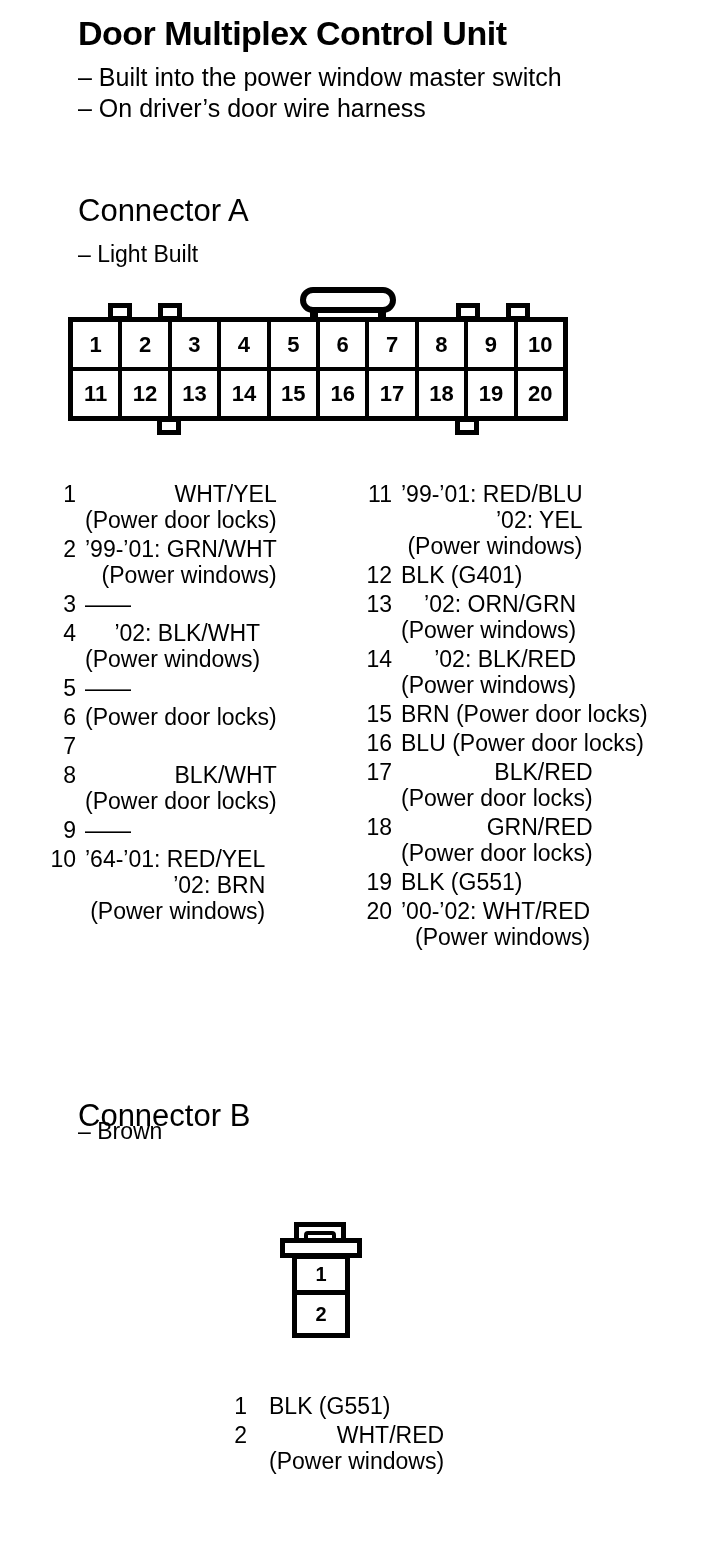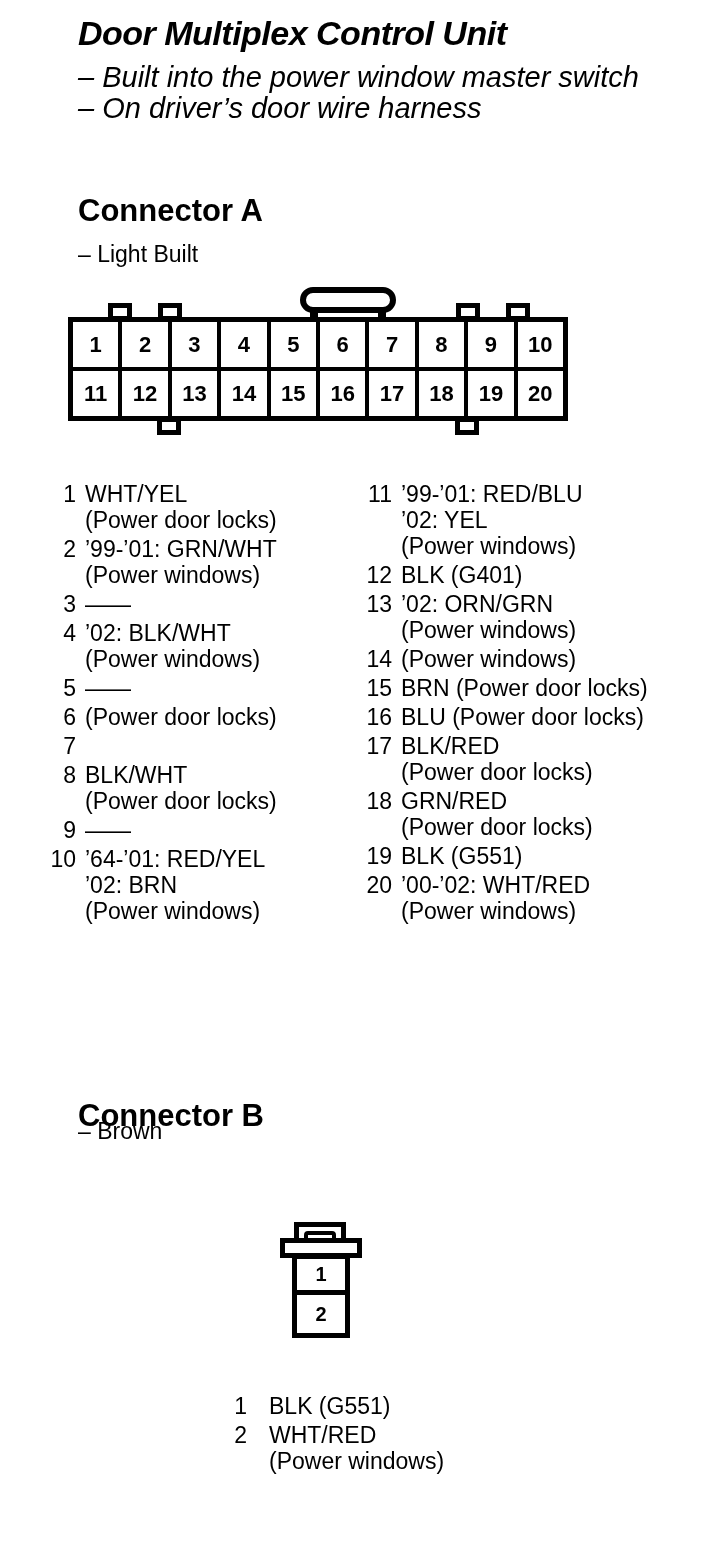--- a/index.html
+++ b/index.html
@@ -3,24 +3,24 @@
 <meta charset="utf-8">
 <style>
   * { margin:0; padding:0; box-sizing:border-box; }
   html,body { background:#ffffff; }
   body {
     position:relative; width:704px; height:1568px; overflow:hidden;
     font-family:"Liberation Sans", sans-serif; color:#000;
   }
   .abs { position:absolute; }
 
-  .page-title { left:78px; top:14px; font-size:34px; font-weight:700; letter-spacing:-0.5px; white-space:nowrap;font-style:italic; }
-  .subnotes { left:78px; top:62px; font-size:29px; line-height:31px; white-space:nowrap;font-style:italic; }
-
-  .sect-heading { font-size:31px; font-weight:700; white-space:nowrap; }
+  .page-title { left:78px; top:14px; font-size:34px; font-weight:700; letter-spacing:-0.5px; white-space:nowrap; }
+  .subnotes { left:78px; top:62px; font-size:25px; line-height:31px; white-space:nowrap; }
+
+  .sect-heading { font-size:31px; font-weight:400; white-space:nowrap; }
   .color-note { font-size:23px; white-space:nowrap; }
 
   
   .connA { left:60px; top:283px; width:520px; height:156px; }
   .agrid-box {
     position:absolute; left:8px; top:34px; width:500px; height:104px;
     background:#000; border:5px solid #000; z-index:2;
     display:grid; grid-template-columns:repeat(10,1fr); grid-template-rows:1fr 1fr; gap:4px;
   }
   .acell { background:#fff; display:flex; align-items:center; justify-content:center;
@@ -30,21 +30,21 @@
   .latch-handle { position:absolute; left:240px; top:4px; width:96px; height:26px;
                   border:6px solid #000; border-radius:13px; background:#fff; z-index:1; }
   .latch-leg { position:absolute; top:26px; width:8px; height:12px; background:#000; z-index:1; }
 
   
   .pin-col { position:absolute; font-size:23px; }
   .colL { left:50px; top:481px; width:320px; }
   .colR { left:366px; top:481px; width:330px; }
   .entry { display:flex; margin-bottom:3px; }
   .entry .n { width:26px; text-align:right; flex:none; line-height:26px; }
-  .entry .lines { margin-left:9px; }
+  .entry .lines { margin-left:9px;text-align:right; }
   .lines div { line-height:26px; white-space:nowrap; }
 
   
   .connB { left:280px; top:1222px; width:82px; height:118px; }
   .b-tab { position:absolute; left:14px; top:0; width:52px; height:22px;
            border:5px solid #000; background:#fff; z-index:0; }
   .b-tab-inner { position:absolute; left:5px; top:4px; width:32px; height:12px;
                  border:4px solid #000; border-radius:4px; background:#fff; }
   .b-flange { position:absolute; left:0; top:16px; width:82px; height:20px;
               border:5px solid #000; background:#fff; z-index:2; }
@@ -193,20 +193,21 @@
     <div class="entry">
       <div class="n">13</div>
       <div class="lines">
         <div>’02: ORN/GRN</div>
         <div>(Power windows)</div>
       </div>
     </div>
     <div class="entry">
       <div class="n">14</div>
       <div class="lines">
+        <div>’02: BLK/RED</div>
         <div>(Power windows)</div>
       </div>
     </div>
     <div class="entry">
       <div class="n">15</div>
       <div class="lines">
         <div>BRN (Power door locks)</div>
       </div>
     </div>
     <div class="entry">

